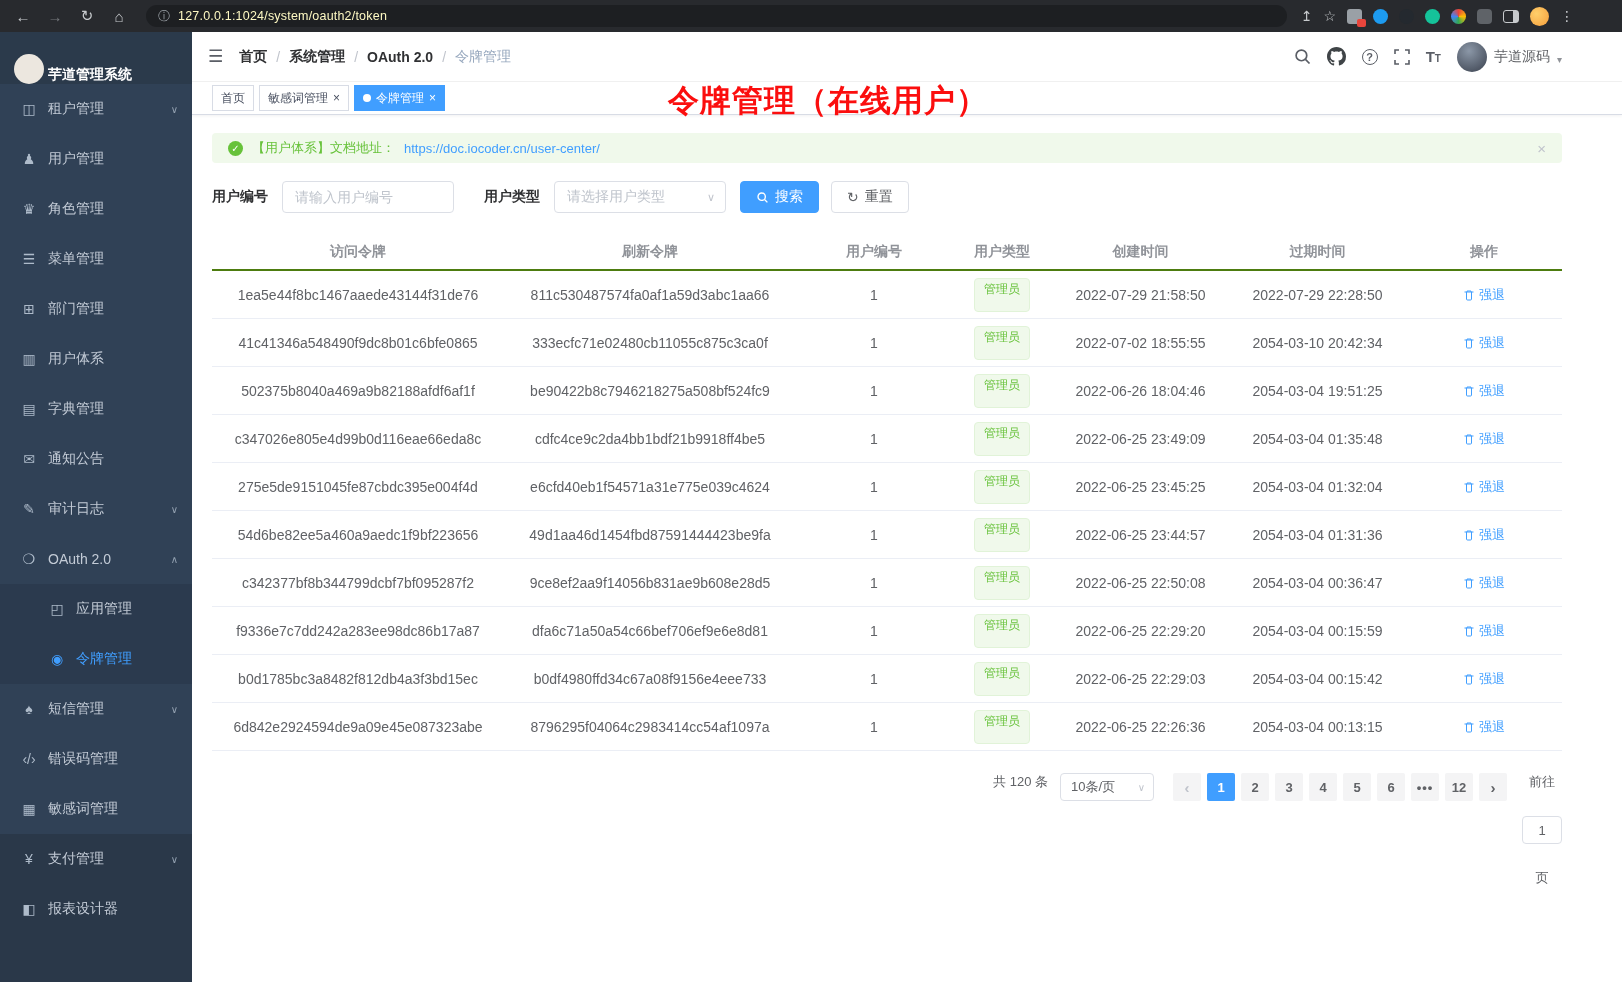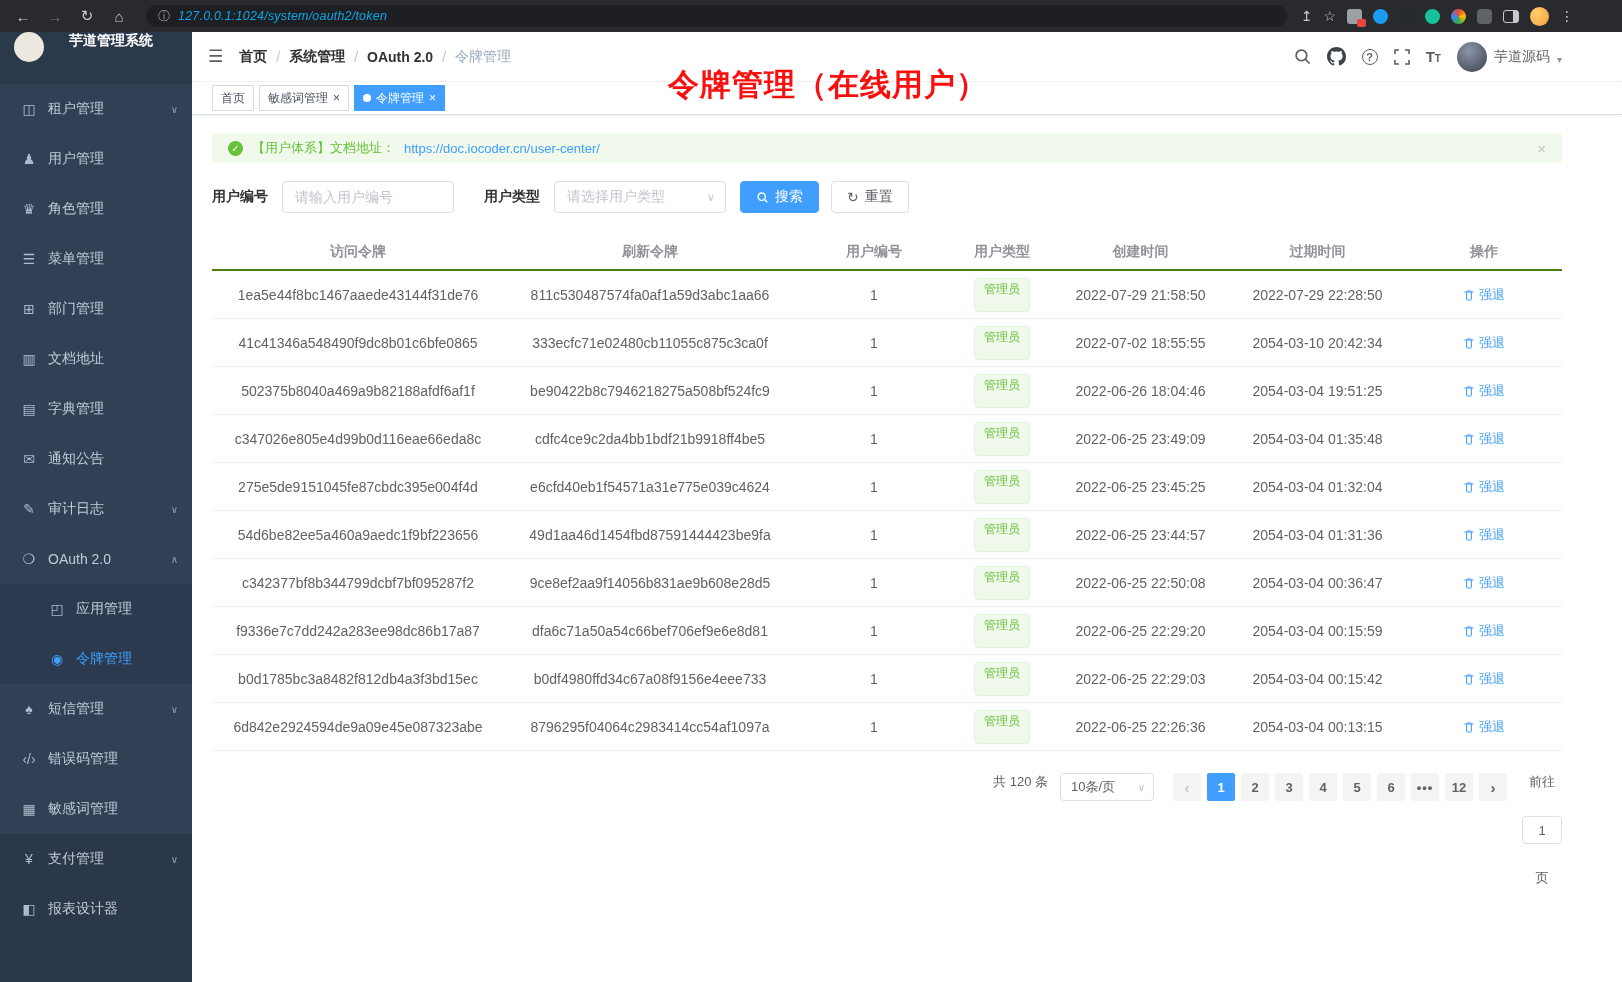--- a/index.html
+++ b/index.html
@@ -5,33 +5,33 @@
   * { margin:0; padding:0; box-sizing:border-box; }
   html,body { width:1622px; height:982px; }
   body { font-family:"Liberation Sans","DejaVu Sans",sans-serif; background:#fff; position:relative; overflow:hidden; }
 
   
   .browser { height:32px; background:#282a2e; display:flex; align-items:center; padding:0 48px 0 10px; gap:6px; color:#c7cacd; }
   .nav-ic { width:26px; text-align:center; font-size:15px; cursor:pointer; }
   .nav-ic.fwd { color:#75787c; }
   .omnibox { flex:1; height:22px; background:#1d1f22; border-radius:12px; display:flex; align-items:center; padding:0 12px; gap:8px; margin:0 8px; cursor:text; }
   .omnibox .info { font-size:12px; color:#9aa0a6; }
-  .omnibox .url { font-size:12.5px; color:#0ea5e9; letter-spacing:.2px;font-style:italic; }
+  .omnibox .url { font-size:12.5px; color:#fef9c3; letter-spacing:.2px; }
   .b-right { display:flex; align-items:center; gap:11px; }
   .b-right .glyph { font-size:14px; cursor:pointer; }
   .ext { width:15px; height:15px; border-radius:50%; position:relative; display:inline-block; cursor:pointer; }
   .ext .badge-red { position:absolute; right:-4px; bottom:-3px; width:9px; height:8px; background:#e8453c; border-radius:2px; font-size:6px; color:#fff; text-align:center; line-height:8px; }
   .panel-ic { width:16px; height:13px; border:1.5px solid #c7cacd; border-radius:3px; position:relative; cursor:pointer; }
   .panel-ic::after { content:""; position:absolute; right:0; top:0; bottom:0; width:5px; background:#c7cacd; }
   .b-avatar { width:19px; height:19px; border-radius:50%; background:radial-gradient(circle at 35% 35%, #ffcf6b, #f59e3c); cursor:pointer; }
 
   
   .app { display:flex; height:950px; }
   .sidebar { width:192px; background:#304156; color:#c3cbd6; flex-shrink:0; display:flex; flex-direction:column; }
-  .logo { height:52px; display:flex; align-items:flex-start; gap:25px; padding:0 14px; background:#2b3a4b; }
+  .logo { height:52px; display:flex; align-items:flex-end; gap:4px; padding:0 14px; background:#2b3a4b; }
   .logo-img { width:30px; height:30px; border-radius:50%; background:#ece7df; flex-shrink:0; }
   .logo-title { color:#fff; font-size:14px; font-weight:700; white-space:nowrap; }
   .menu-item { height:50px; display:flex; align-items:center; padding:0 14px 0 20px; font-size:14px; cursor:pointer; }
   .mi-icon { width:18px; margin-right:10px; font-size:14px; text-align:center; color:#aebbca; flex-shrink:0; }
   .menu-item.sub { padding-left:48px; background:#2b3a4e; }
   .menu-item.active { color:#409eff; }
   .menu-item.active .mi-icon { color:#409eff; }
   .menu-item.section { background:#2a3849; }
   .side-fill { flex:1; background:#2a3849; }
   .mi-chevron { margin-left:auto; font-size:10px; color:#93a1b1; }
@@ -98,21 +98,21 @@
   .size-select { width:94px; height:28px; border:1px solid #dcdfe6; border-radius:4px; display:flex; align-items:center; padding:0 8px 0 10px; gap:6px; cursor:pointer; margin-right:16px; font-size:13px; }
   .size-select .caret { margin-left:auto; color:#c0c4cc; font-size:10px; }
   .pg-btn { min-width:28px; height:28px; padding:0 4px; background:#f4f4f5; border-radius:2px; display:flex; align-items:center; justify-content:center; margin:0 3px; font-weight:600; cursor:pointer; color:#606266; }
   .pg-btn.active { background:#409eff; color:#fff; }
   .pg-btn.prev { color:#c0c4cc; font-size:15px; }
   .pg-btn.next { font-size:15px; }
   .pg-btn.more { letter-spacing:1px; color:#606266; }
   .p-goto { margin-left:12px; display:flex; align-items:center; gap:25px;flex-direction:column; }
   .goto-input { width:40px; height:28px; border:1px solid #dcdfe6; border-radius:4px; text-align:center; font-size:13px; color:#606266; outline:none; font-family:inherit; }
 
-  .annotation { position:absolute; left:668px; top:64px; font-size:31px; font-weight:700; color:#fb0e0e; z-index:50; letter-spacing:1px; pointer-events:none; }
+  .annotation { position:absolute; left:668px; top:80px; font-size:31px; font-weight:700; color:#fb0e0e; z-index:50; letter-spacing:1px; pointer-events:none; }
 </style>
 </head>
 <body>
 
 <div class="browser">
   <span class="nav-ic">←</span>
   <span class="nav-ic fwd">→</span>
   <span class="nav-ic">↻</span>
   <span class="nav-ic">⌂</span>
   <div class="omnibox">
@@ -159,21 +159,21 @@
         <div class="menu-item">
           <span class="mi-icon">☰</span>
           <span class="mi-label">菜单管理</span>
         </div>
         <div class="menu-item">
           <span class="mi-icon">⊞</span>
           <span class="mi-label">部门管理</span>
         </div>
         <div class="menu-item">
           <span class="mi-icon">▥</span>
-          <span class="mi-label">文档地址</span>
+          <span class="mi-label">用户体系</span>
         </div>
         <div class="menu-item">
           <span class="mi-icon">▤</span>
           <span class="mi-label">字典管理</span>
         </div>
         <div class="menu-item">
           <span class="mi-icon">✉</span>
           <span class="mi-label">通知公告</span>
         </div>
         <div class="menu-item">

